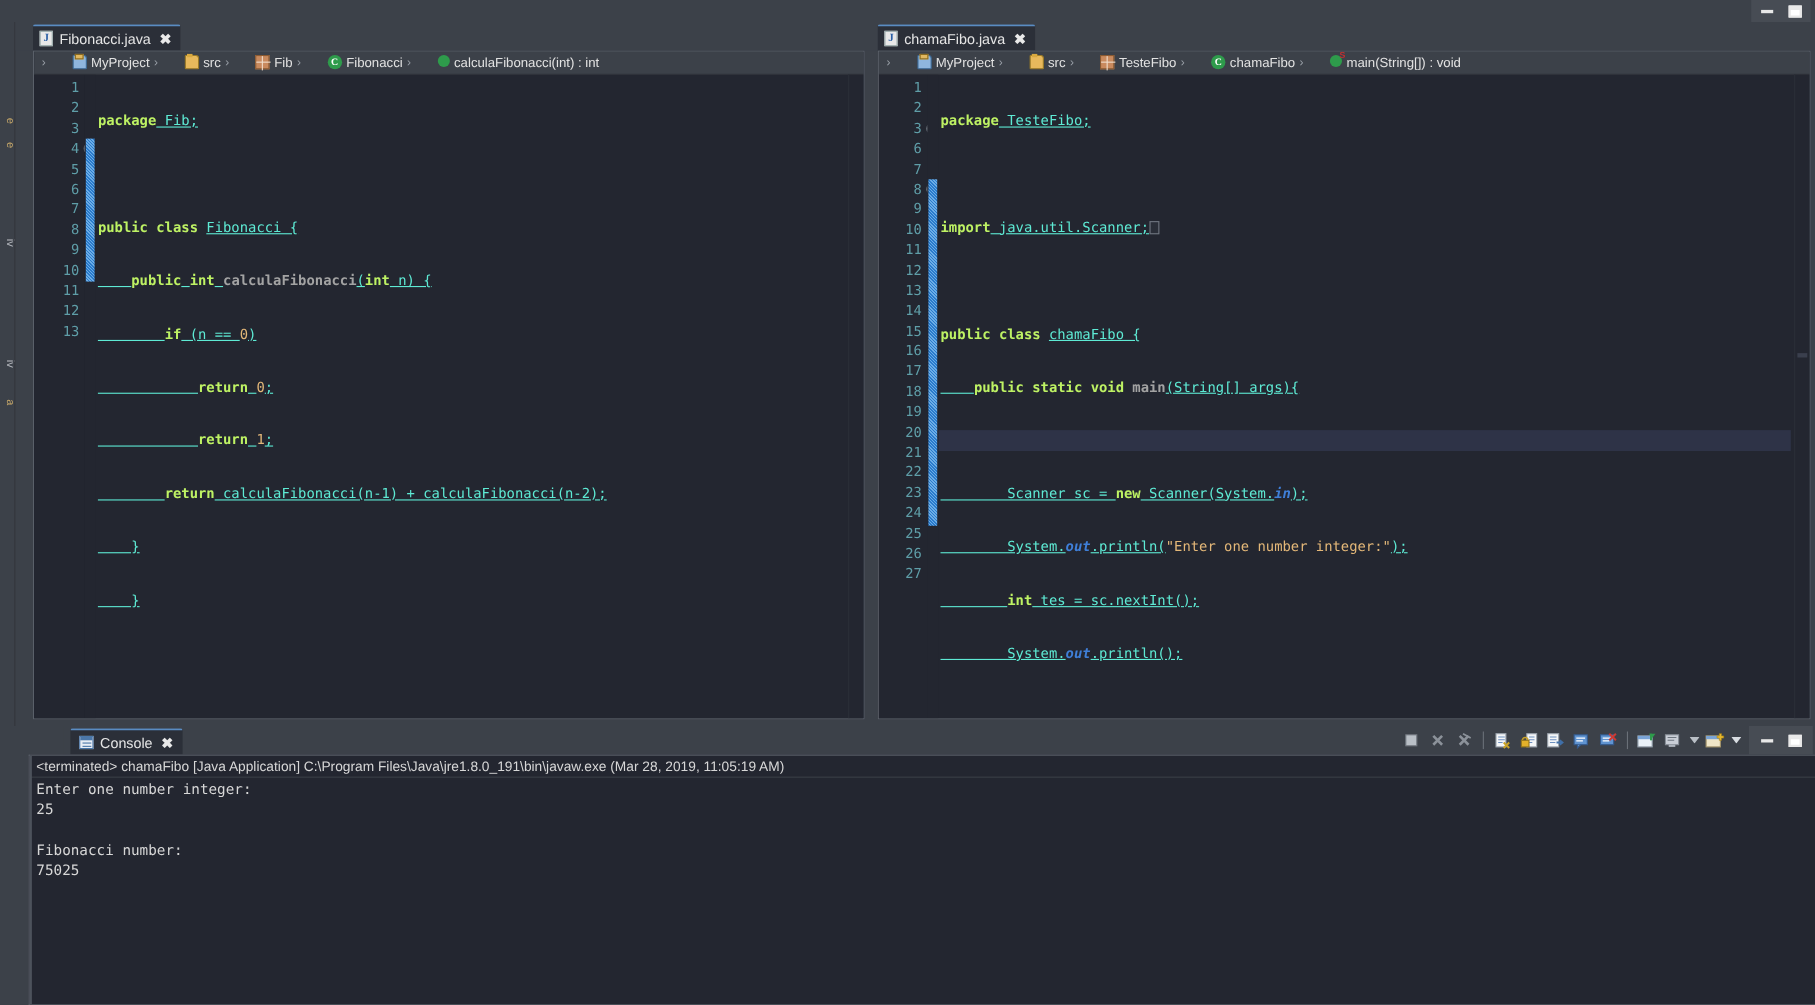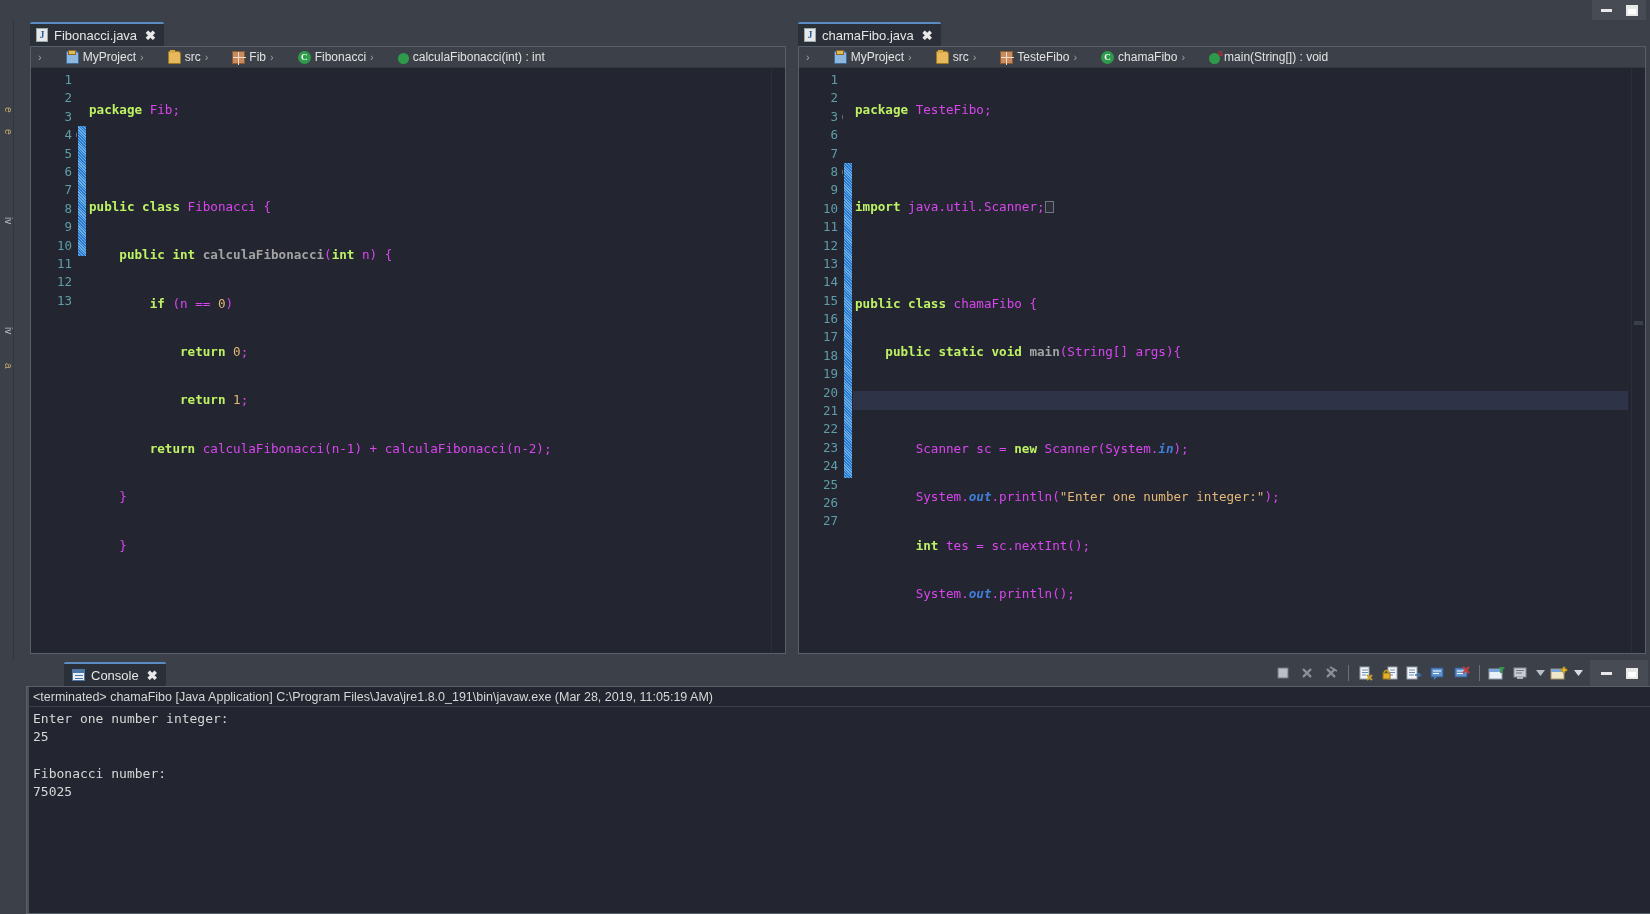--- a/index.html
+++ b/index.html
@@ -76,21 +76,21 @@
   }
   #editor-right .edframe { left:8px; }
 
   .breadcrumb {
     height:21px; background:#3c4149;
     display:flex; align-items:center; gap:3px; padding:0 6px;
     color:#e2e2e2; font-size:12px; white-space:nowrap; flex:0 0 auto;
     border-bottom:1px solid #32363d;
   }
   .bc-sep { color:#9aa0a8; font-size:11px; padding:0 1px; }
-  .bc-item { display:flex; align-items:flex-end; gap:4px; cursor:pointer;padding-left:20px; }
+  .bc-item { display:flex; align-items:flex-start; gap:4px; cursor:pointer;padding-left:20px; }
 
   
   .ic { width:13px; height:13px; position:relative; flex:0 0 auto; display:inline-block; }
   .ic-folder-proj { background:#8fb6de; border:1px solid #3d6a96; border-radius:1px 3px 1px 1px; }
   .ic-folder-proj::after{ content:""; position:absolute; left:1px; top:-2px; width:6px; height:3px; background:#e0b860; border:1px solid #8a6a20;}
   .ic-folder-src { background:#e8b95c; border:1px solid #9a7a26; border-radius:1px 3px 1px 1px; }
   .ic-folder-src::after{ content:""; position:absolute; left:1px; top:-2px; width:5px; height:3px; background:#d9a93f; }
   .ic-pkg { background:#c98a5e; border:1px solid #8a5a32; }
   .ic-pkg::before,.ic-pkg::after{ content:""; position:absolute; background:#f0ddcb; }
   .ic-pkg::before{ left:5px; top:0; width:1px; height:13px; }
@@ -134,21 +134,21 @@
   }
   .cline { height:18.4px; line-height:18.4px; padding-left:2px; }
   .cline.cur { background:#2e3347; }
 
   
   .kw   { color:#bef264; font-weight:bold; }
   .str  { color:#e3b778; }
   .num  { color:#e3b778; }
   .fld  { color:#3f7fd8; font-style:italic; font-weight:bold; }
   .mth  { color:#a3a3a3; font-weight:bold; }
-  .pln  { color:#d946ef; }
+  .pln  { color:#5eead4;text-decoration:underline; }
   .foldbox { display:inline-block; width:9px; height:12px; border:1px solid #707680;
              vertical-align:-2px; background:#2a2e38; }
 
   .overviewruler {
     width:14px; flex:0 0 auto; background:#232630; border-left:1px solid #2b2f38; position:relative;
   }
   .or-mark { position:absolute; right:2px; width:9px; height:4px; background:#3a3f4d; }
 
   
   #console { position:absolute; left:14px; top:660px; width:1636px; height:254px;padding-left:44px; }

